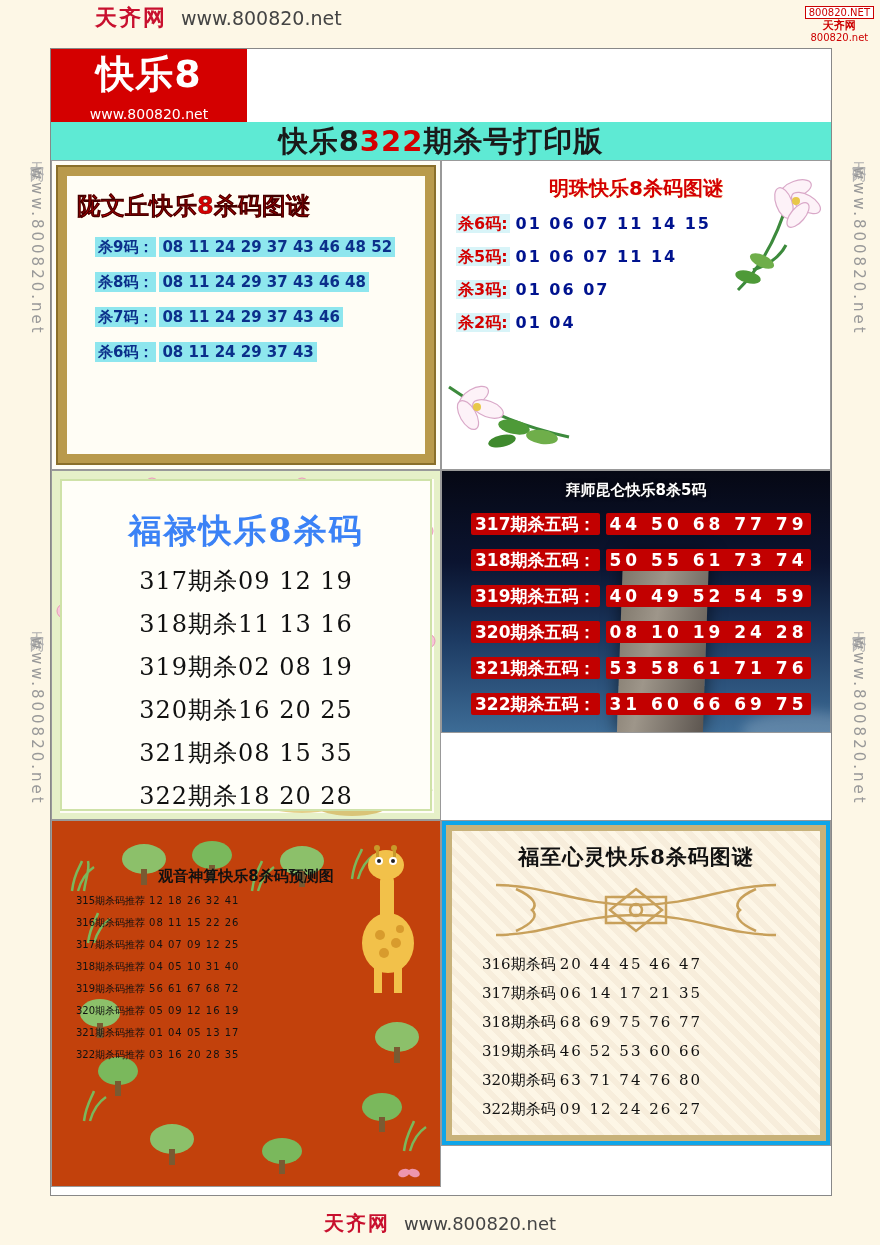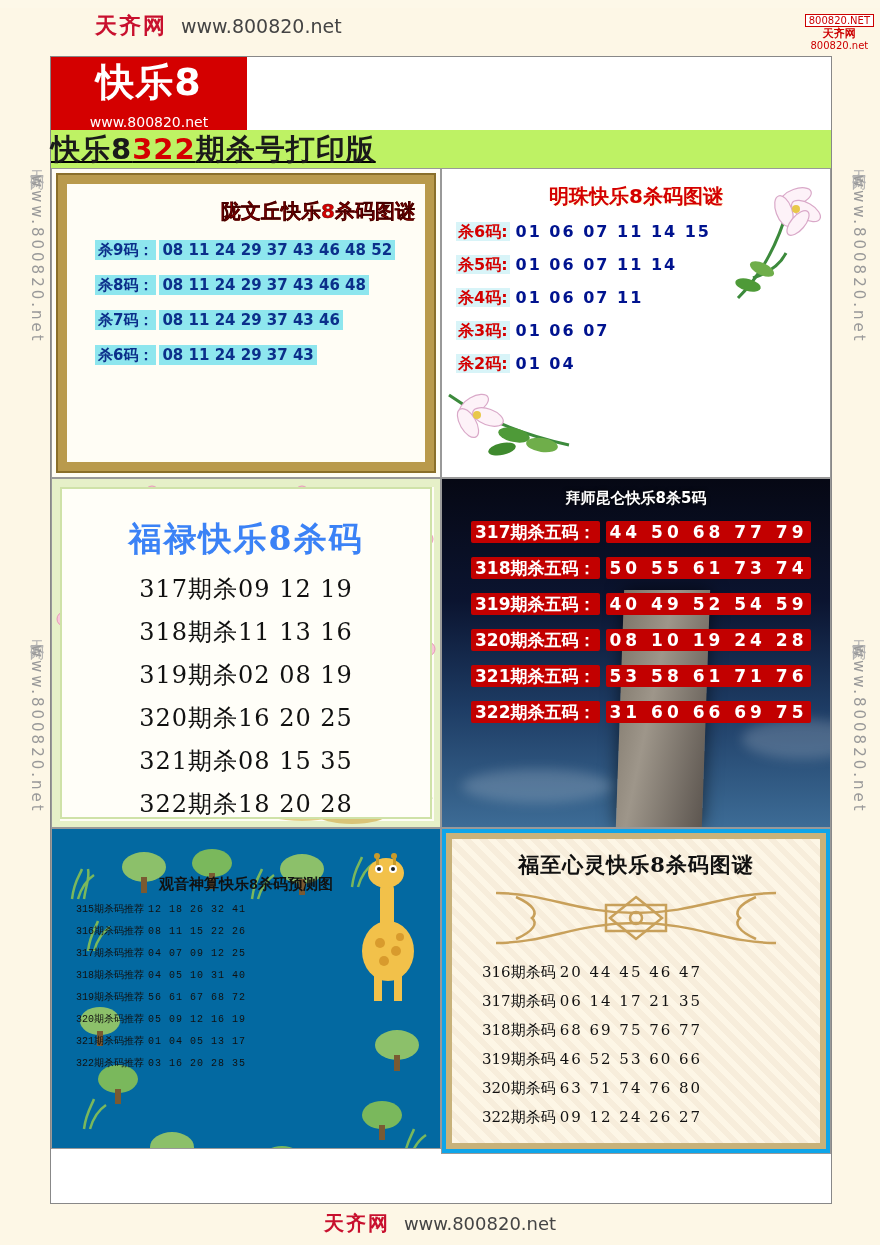--- a/index.html
+++ b/index.html
@@ -7,21 +7,20 @@
     width:880px;height:1245px;
     background:#fdf8e8;
     font-family:"DejaVu Sans","Liberation Sans",sans-serif;
     position:relative;
     overflow:hidden;
   }
   
   .page{
     position:absolute;inset:0;
     background:#fdf7e6;
-    margin-top:8px;
   }
   .top-bar{
     height:36px;
     display:flex;align-items:center;
     padding-left:95px;
     gap:14px;
   }
   .top-bar .brand{
     color:#c8102e;font-size:22px;font-weight:bold;letter-spacing:2px;
   }
@@ -67,42 +66,42 @@
   .header{
     height:110px;display:flex;border-bottom:1px solid #888;flex-direction:column;
   }
   .logo{
     width:196px;background:#d40000;color:#fff;
     display:flex;flex-direction:column;align-items:center;justify-content:center;
   }
   .logo .big{font-size:38px;font-weight:bold;letter-spacing:1px;}
   .logo .small{font-size:14px;margin-top:6px;}
   .title-wrap{
-    flex:1;background:#bef264;display:flex;align-items:center;text-decoration:underline;
+    flex:1;background:#5eead4;display:flex;align-items:center;justify-content:center;
   }
   .title{font-size:29px;font-weight:bold;color:#1a1a1a;letter-spacing:1px;}
   .title .red{color:#d40000;}
 
   .grid{display:flex;flex-wrap:wrap;}
   .cell{box-sizing:border-box;border:1px solid #999;}
   .c-left{width:390px;}
   .c-right{width:390px;}
 
   
   .p1{height:310px;background:#fffdf4;padding:6px;}
   .p1-inner{
     height:100%;box-sizing:border-box;
     border:9px solid #b99a4c;
     outline:2px solid #8a6f2a;
     background:#fffdf5;
     position:relative;
     padding:14px 10px 10px;
   }
   .p1-title{
-    text-align:right;font-size:20px;font-weight:bold;color:#d40000;
+    text-align:left;font-size:24px;font-weight:bold;color:#d40000;
     -webkit-text-stroke:0.4px #400;
     margin-bottom:10px;
     text-shadow:1px 1px 0 #ffe;
   }
   .p1-row{margin:16px 0 0 18px;font-size:15px;color:#0b2f8a;font-weight:bold;}
   .p1-row .lab{background:#8ee6ee;padding:1px 3px;color:#0b2f8a;}
   .p1-row .num{background:#8ee6ee;padding:1px 3px;margin-left:3px;color:#0b2f8a;}
 
   
   .p2{height:310px;background:#fff;position:relative;overflow:hidden;padding:10px 0 0 0;}
@@ -126,41 +125,41 @@
   .p3-title{
     text-align:center;font-size:33px;font-weight:bold;color:#3b82f6;
     margin-top:38px;letter-spacing:2px;font-family:"DejaVu Serif","Liberation Serif",serif;
   }
   .p3-line{
     text-align:center;font-size:24px;color:#111;margin-top:11px;letter-spacing:1px;
     font-family:"DejaVu Serif","Liberation Serif",serif;
   }
 
   
-  .p4{height:350px;background:#0a0a1e;position:relative;overflow:hidden;}
+  .p4{height:263px;background:#0a0a1e;position:relative;overflow:hidden;}
   .p4 .sky{position:absolute;inset:0;background:linear-gradient(180deg,#060814 0%,#0b1430 35%,#1d3b63 65%,#3d6c96 100%);}
   .p4 .stone{
     position:absolute;left:46%;top:32%;width:86px;height:68%;
     background:linear-gradient(100deg,#7c7468,#9e968a 40%,#5d5650);
     transform:skewX(-2deg);
     box-shadow:0 0 18px rgba(0,0,0,.6);
   }
   .p4 .cloud{position:absolute;border-radius:50%;background:rgba(255,255,255,.18);filter:blur(6px);}
   .p4-title{
     position:relative;text-align:center;color:#fff;font-size:15px;font-weight:bold;
     padding-top:10px;text-shadow:0 0 4px #000;
   }
   .p4-row{
     position:relative;margin:13px 0 0 10px;font-size:17px;font-weight:bold;white-space:nowrap;padding-left:19px;
   }
   .p4-row .lab{color:#fff;background:#c20000;padding:1px 4px;border-radius:2px;}
   .p4-row .num{color:#fff;background:#c20000;padding:1px 4px;border-radius:2px;margin-left:6px;letter-spacing:4px;}
 
   
-  .p5{height:321px;background:#0369a1;position:relative;overflow:hidden;font-family:Liberation Mono, monospace;}
+  .p5{height:367px;background:#c2410c;position:relative;overflow:hidden;}
   .p5-title{
     position:relative;text-align:center;font-size:15px;font-weight:bold;color:#111;
     padding-top:46px;
   }
   .p5-row{
     position:relative;font-size:10px;color:#111;margin:8px 0 0 24px;white-space:nowrap;
   }
   .p5-row .num{letter-spacing:1px;margin-left:4px;}
 
   
@@ -273,23 +272,20 @@
           <ellipse cx="58" cy="84" rx="14" ry="6" fill="#3f8a2e" transform="rotate(-12 58 84)"></ellipse>
         </svg>
         <div class="p2-title">明珠快乐8杀码图谜</div>
         <div class="p2-row">
           <span class="lab">杀6码:</span><span class="num">01  06  07  11  14  15</span>
         </div>
         <div class="p2-row">
           <span class="lab">杀5码:</span><span class="num">01  06  07  11  14</span>
         </div>
         <div class="p2-row">
-          <span class="lab">杀4码:</span><span class="num">01  06  07  11</span>
-        </div>
-        <div class="p2-row">
           <span class="lab">杀3码:</span><span class="num">01  06  07</span>
         </div>
         <div class="p2-row">
           <span class="lab">杀2码:</span><span class="num">01  04</span>
         </div>
       </div>
 
       <div class="cell c-left p3">
         <svg style="position:absolute;inset:0;" width="390" height="350">
           <rect x="4" y="4" width="382" height="342" fill="none" stroke="#e6f0c8" stroke-width="8"></rect>

